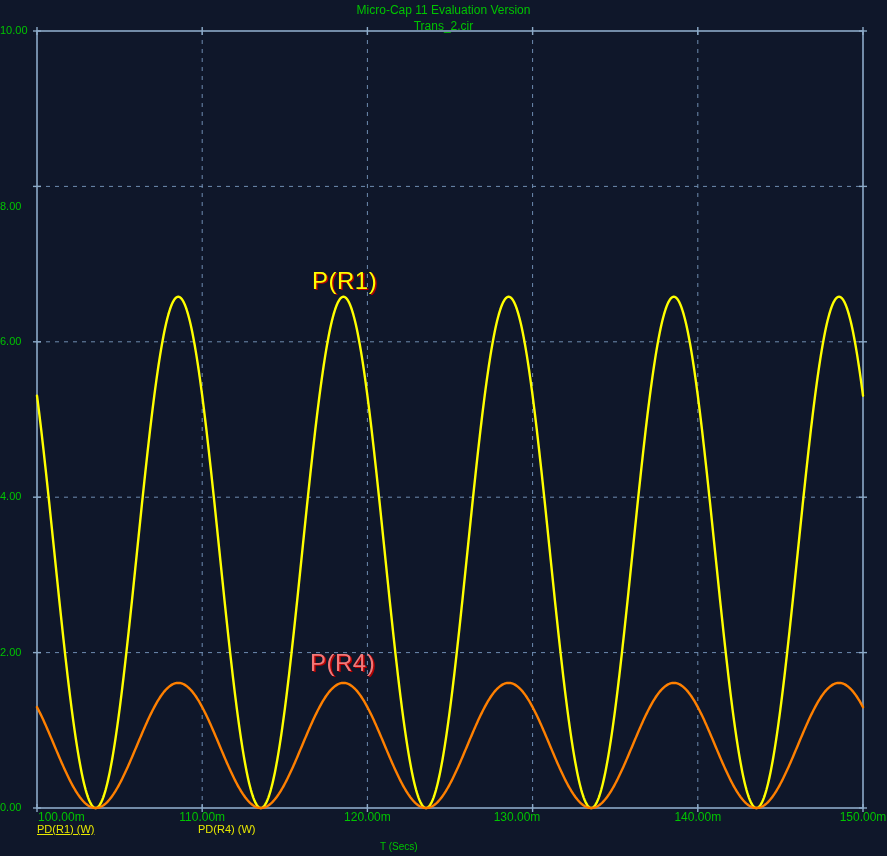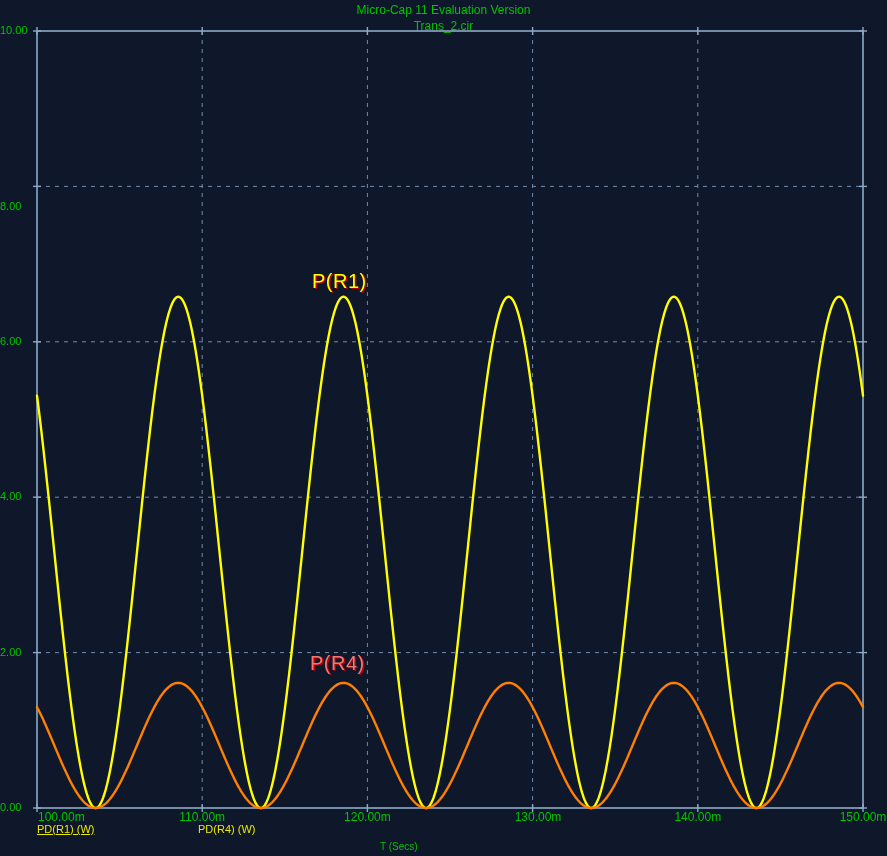--- a/index.html
+++ b/index.html
@@ -17,21 +17,21 @@
   .ytick{
     position:absolute;left:0;width:33px;
     color:var(--c-green,#00c400);font-size:11px;line-height:13px;
   }
   .xtick{
     position:absolute;width:70px;text-align:center;top:811px;
     color:var(--c-green,#00c400);font-size:12px;line-height:13px;
   }
   .xtick.first{text-align:left;}
   .curve-label{
-    position:absolute;font-size:20px;line-height:24px;letter-spacing:0.5px;
+    position:absolute;font-size:24px;line-height:24px;letter-spacing:0.5px;
   }
   .curve-label.s1{left:312px;top:269px;color:var(--c-s1-label,#ffff00);text-shadow:1.5px 1px 0 #b40000;}
   .curve-label.s2{left:310px;top:651px;color:var(--c-s2-label,#f27878);text-shadow:1.5px 1px 0 #b40000;}
   .legend-item{
     position:absolute;top:822px;font-size:11px;line-height:14px;
     color:var(--c-legend,#e8e800);
   }
   .legend-item.selected{text-decoration:underline;}
   .xaxis-title{
     position:absolute;left:380px;top:840px;
@@ -89,21 +89,21 @@
       <div class="ytick" style="top: 645.6px;">2.00</div>
       <div class="ytick" style="top: 490.2px;">4.00</div>
       <div class="ytick" style="top: 334.8px;">6.00</div>
       <div class="ytick" style="top: 179.4px; margin-top: 21px;">8.00</div>
       <div class="ytick" style="top: 24px;">10.00</div>
     </div>
   <div id="xticks">
       <div class="xtick first" style="left: 38px;">100.00m</div>
       <div class="xtick" style="left: 167.2px;">110.00m</div>
       <div class="xtick" style="left: 332.4px;">120.00m</div>
-      <div class="xtick" style="left: 503px;">130.00m</div>
+      <div class="xtick" style="left: 482px;">130.00m</div>
       <div class="xtick" style="left: 662.8px;">140.00m</div>
       <div class="xtick" style="left: 828px;">150.00m</div>
     </div>
 
   <div class="curve-label s1">P(R1)</div>
   <div class="curve-label s2">P(R4)</div>
 
   <span class="legend-item selected" id="leg0" style="left:37px">PD(R1) (W)</span>
   <span class="legend-item" id="leg1" style="left:198px">PD(R4) (W)</span>
 

